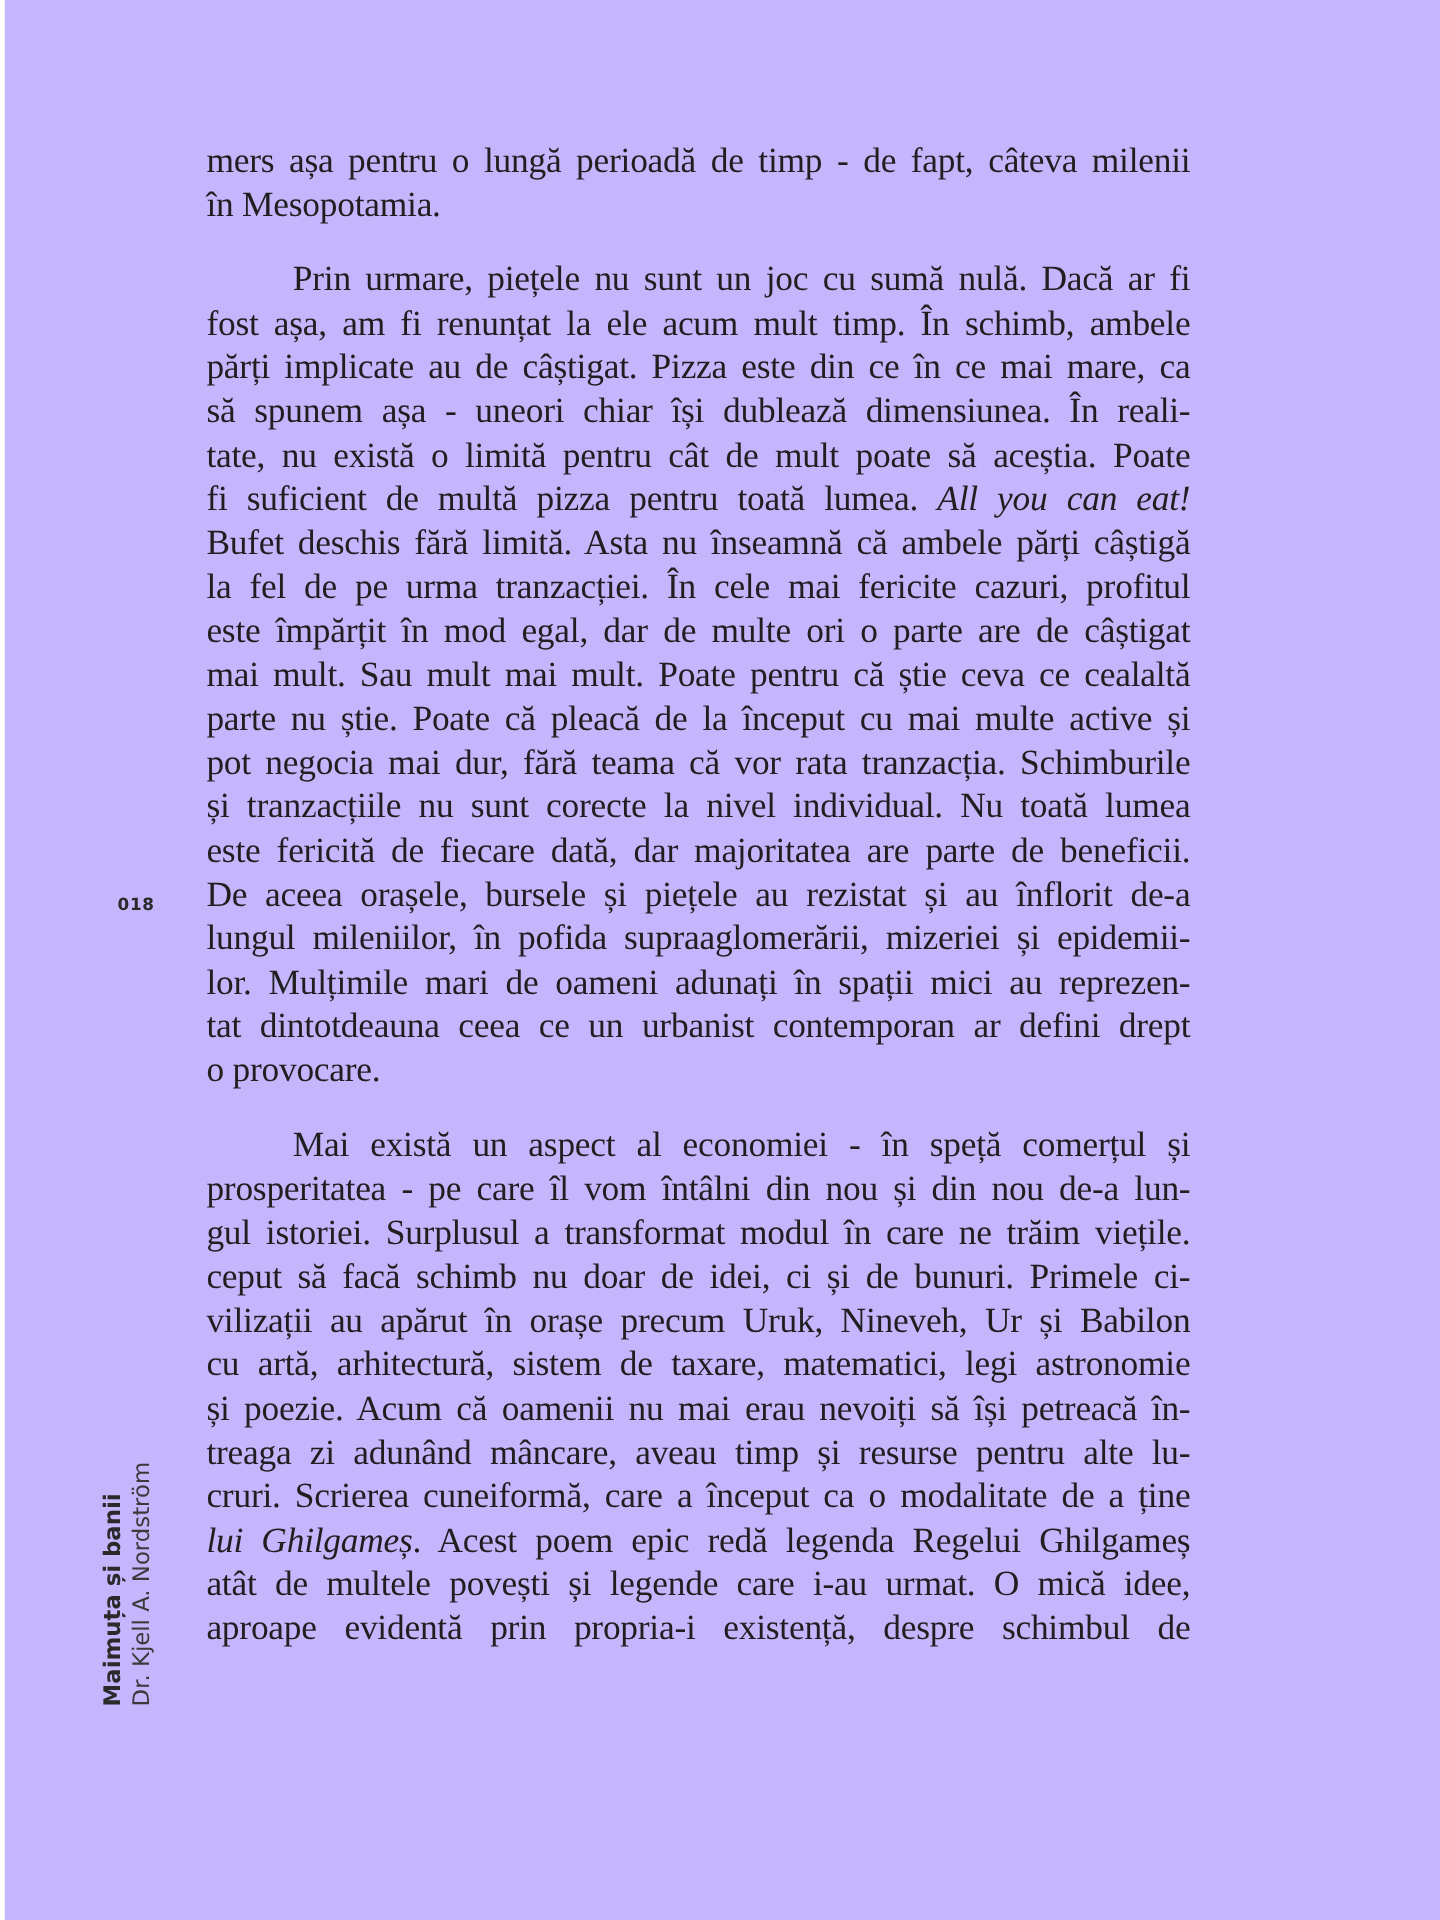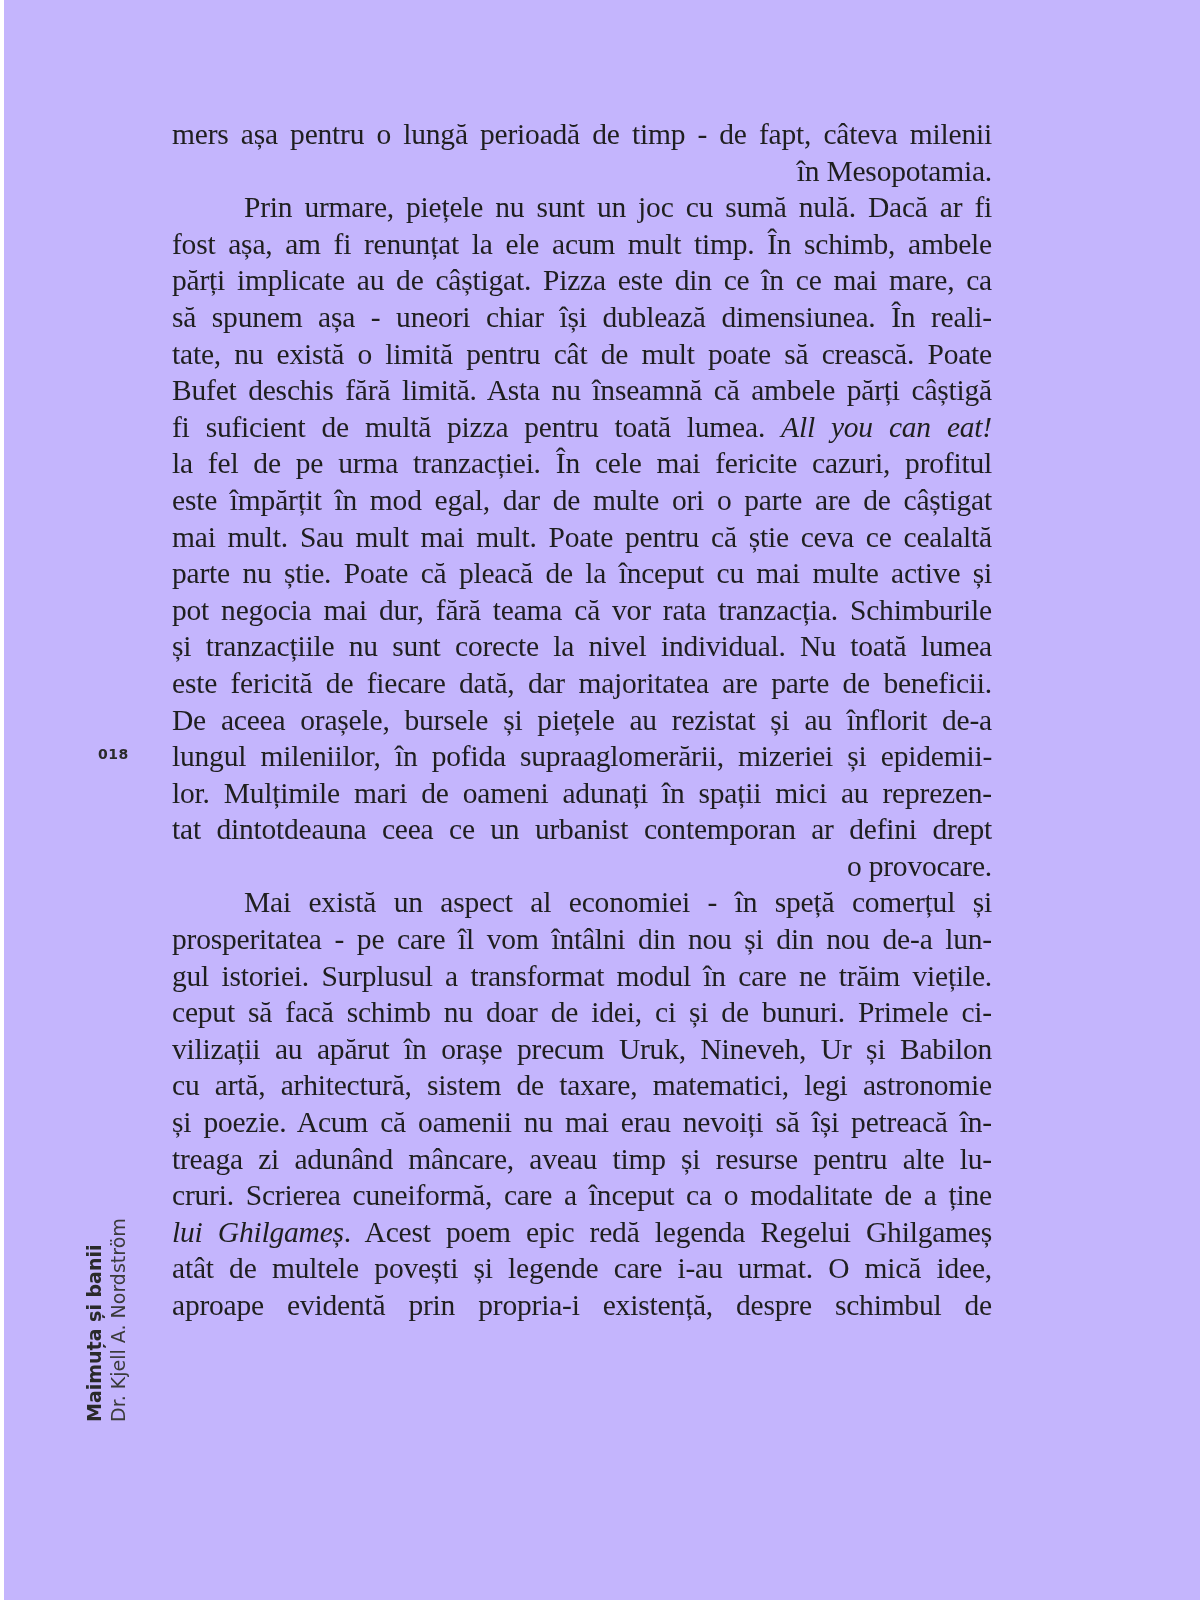--- a/index.html
+++ b/index.html
@@ -27,24 +27,24 @@
       font-family: "Liberation Serif", "DejaVu Serif", serif;
       font-size: 29.5px;
       line-height: 36.6px;
       color: #1f1f1f;
       letter-spacing: -0.2px;
     }
     .line {
       display: block;
       white-space: nowrap;
       height: 36.6px;
-      text-align: right;
     }
     .line.indent {
       padding-left: 72px;
+      margin-top: 26px;
     }
     .line.justify {
       text-align: justify;
       text-align-last: justify;
       white-space: normal;
     }
     .line em {
       font-style: italic;
     }
     .page-number {
@@ -85,23 +85,23 @@
 
 <div class="page">
 
   <div class="text-block" id="text-block">
       <div class="line justify">mers așa pentru o lungă perioadă de timp - de fapt, câteva milenii</div>
       <div class="line">în Mesopotamia.</div>
       <div class="line indent justify">Prin urmare, piețele nu sunt un joc cu sumă nulă. Dacă ar fi</div>
       <div class="line justify">fost așa, am fi renunțat la ele acum mult timp. În schimb, ambele</div>
       <div class="line justify">părți implicate au de câștigat. Pizza este din ce în ce mai mare, ca</div>
       <div class="line justify">să spunem așa - uneori chiar își dublează dimensiunea. În reali-</div>
-      <div class="line justify">tate, nu există o limită pentru cât de mult poate să crească. Poate</div>
+      <div class="line justify">tate, nu există o limită pentru cât de mult poate să aceștia. Poate</div>
+      <div class="line justify"><span>fi suficient de multă pizza pentru toată lumea. </span><em>All you can eat!</em></div>
       <div class="line justify">Bufet deschis fără limită. Asta nu înseamnă că ambele părți câștigă</div>
-      <div class="line justify"><span>fi suficient de multă pizza pentru toată lumea. </span><em>All you can eat!</em></div>
       <div class="line justify">la fel de pe urma tranzacției. În cele mai fericite cazuri, profitul</div>
       <div class="line justify">este împărțit în mod egal, dar de multe ori o parte are de câștigat</div>
       <div class="line justify">mai mult. Sau mult mai mult. Poate pentru că știe ceva ce cealaltă</div>
       <div class="line justify">parte nu știe. Poate că pleacă de la început cu mai multe active și</div>
       <div class="line justify">pot negocia mai dur, fără teama că vor rata tranzacția. Schimburile</div>
       <div class="line justify">și tranzacțiile nu sunt corecte la nivel individual. Nu toată lumea</div>
       <div class="line justify">este fericită de fiecare dată, dar majoritatea are parte de beneficii.</div>
       <div class="line justify">De aceea orașele, bursele și piețele au rezistat și au înflorit de-a</div>
       <div class="line justify">lungul mileniilor, în pofida supraaglomerării, mizeriei și epidemii-</div>
       <div class="line justify">lor. Mulțimile mari de oameni adunați în spații mici au reprezen-</div>

